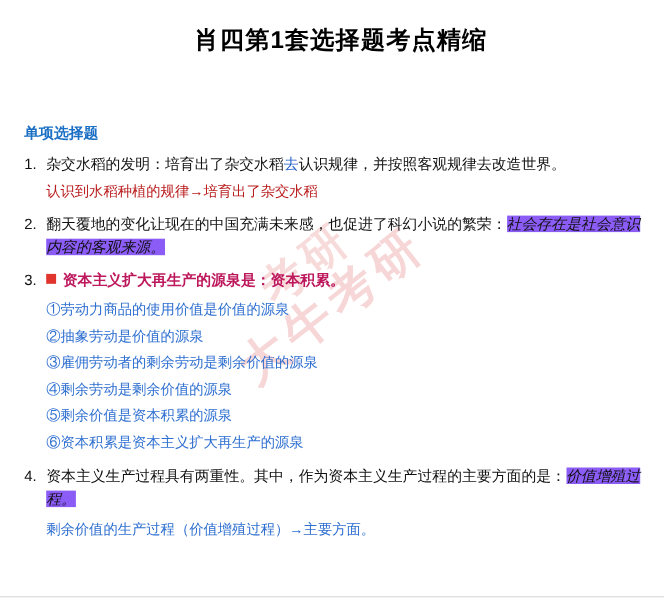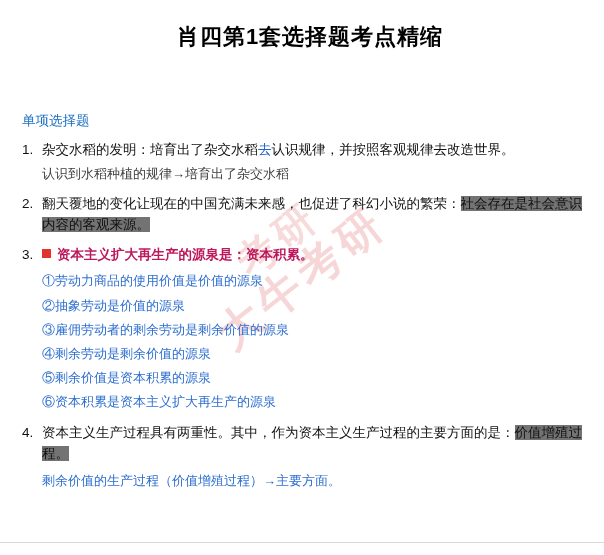--- a/index.html
+++ b/index.html
@@ -53,21 +53,21 @@
     text-align: center;
     font-size: 22px;
     font-weight: bold;
     color: #000000;
     margin: 22px 0 0 16px;
     letter-spacing: 1px;
   }
   .section-label {
     margin: 60px 0 0 22px;
     font-size: 13.5px;
-    font-weight: normal;
+    font-weight: bold;
     color: #1a6fc4;
   }
   .qlist {
     margin: 10px 0 0 0;
     padding: 0 18px 0 22px;
   }
   .q {
     display: flex;
     align-items: flex-start;
     margin-top: 9px;
@@ -84,24 +84,25 @@
   .q .body {
     flex: 1 1 auto;
   }
   .qtext {
     color: #111111;
   }
   .mark-blue {
     color: #2461c9;
   }
   .hl-green {
-    background: #737373;
+    background: #8b5cf6;
+    font-style: italic;
   }
   .note-blue {
-    color: #404040;
+    color: #b91c1c;
     font-size: 13px;
     margin-top: 3px;
     line-height: 1.6;
   }
   .sub-blue {
     color: #2e6fd0;
     font-size: 13px;
     line-height: 1.85;
   }
   .redbox {

